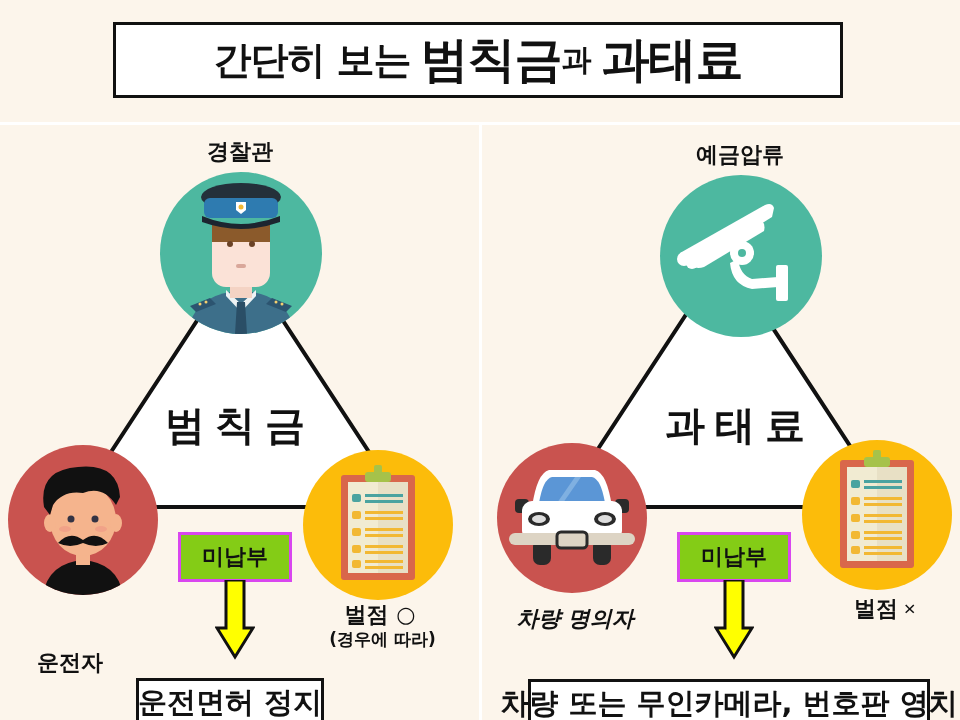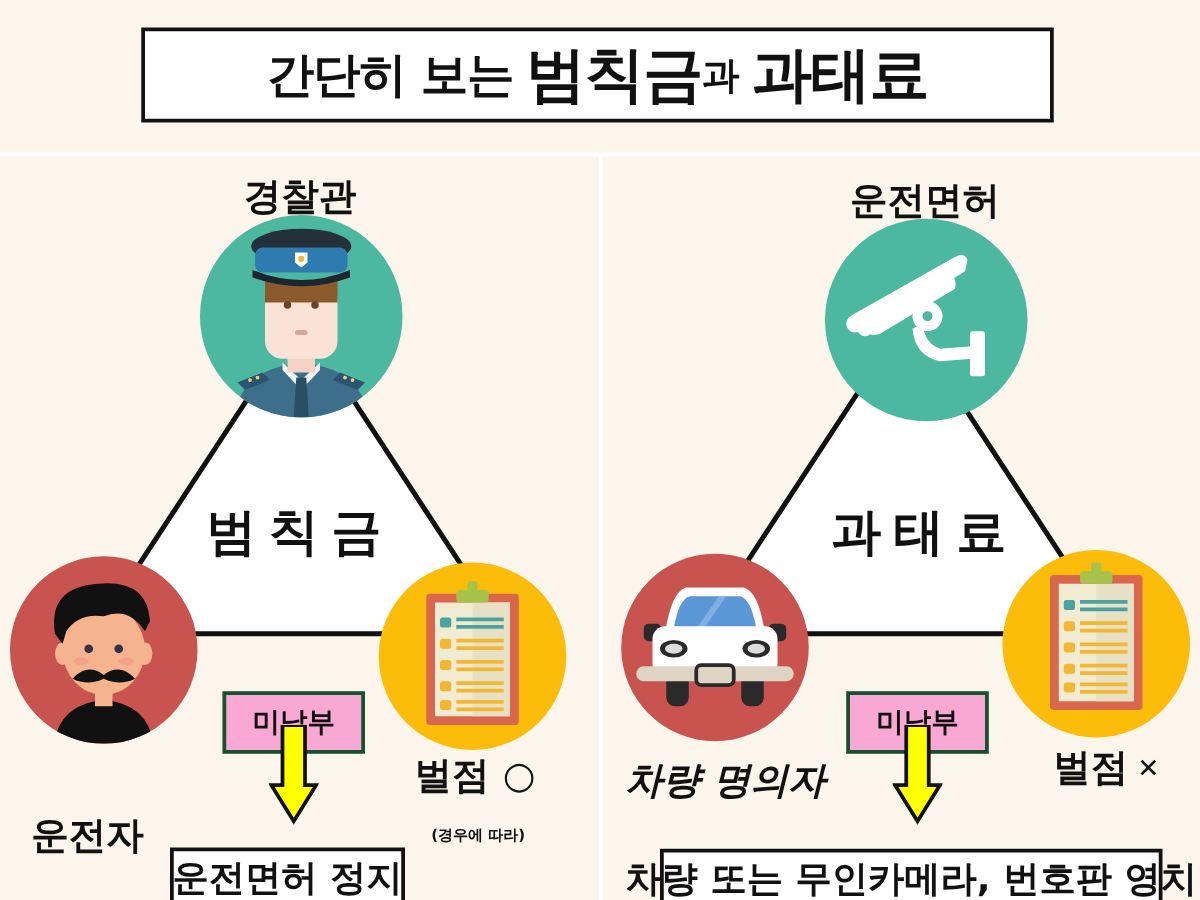--- a/index.html
+++ b/index.html
@@ -6,24 +6,24 @@
   html, body { width:960px; height:720px; overflow:hidden; }
   body { background:#fcf5eb; font-family:"DejaVu Sans", sans-serif; position:relative; color:#111; }
   .abs { position:absolute; }
   .hdiv { left:0; top:122px; width:960px; height:3px; background:#ffffff; }
   .vdiv { left:479px; top:125px; width:3px; height:595px; background:#ffffff; }
   .title-box { left:113px; top:22px; width:730px; height:76px; border:3px solid #111; background:#fff; }
   .title { left:113px; top:22px; width:730px; height:76px; display:flex; align-items:center; justify-content:center; gap:10px; font-weight:bold; color:#111; }
   .title .small { font-size:38px; letter-spacing:-1px; }
   .title .big { font-size:48px; letter-spacing:-1px; }
   .title .tiny { font-size:30px; margin-left:-10px; }
-  .label { font-weight:bold; font-size:30px; text-align:center; white-space:nowrap; }
+  .label { font-weight:bold; font-size:22px; text-align:center; white-space:nowrap; }
   .tri-text { font-weight:bold; font-size:40px; letter-spacing:10px; text-align:center; }
   .circle { border-radius:50%; overflow:hidden; }
-  .no-pay { background:#f9a8d4; border:3px solid #14532d; font-weight:bold; font-size:22px; display:flex; align-items:center; justify-content:center;margin-top:21px; }
+  .no-pay { background:#84cc16; border:3px solid #d946ef; font-weight:bold; font-size:22px; display:flex; align-items:center; justify-content:center; }
   .result { background:#fff; border:3px solid #111; font-weight:bold; font-size:29px; display:flex; align-items:center; justify-content:center; white-space:nowrap;margin-top:16px; }
   svg { display:block; }
 </style>
 </head>
 <body>
 
 <div class="abs hdiv"></div>
 <div class="abs vdiv"></div>
 
 <div class="abs title-box"></div>
@@ -105,40 +105,40 @@
         <rect x="49" y="95" width="9" height="8" rx="2"></rect>
           <rect x="62" y="95" width="38" height="3"></rect>
           <rect x="62" y="101" width="38" height="3"></rect>
         <rect x="49" y="110" width="9" height="8" rx="2"></rect>
           <rect x="62" y="110" width="38" height="3"></rect>
           <rect x="62" y="116" width="38" height="3"></rect>
       </g>
     </svg>
   </div>
   <div class="abs label" style="left:320px;top:600px;width:120px;">벌점 ○</div>
-  <div class="abs label" style="left:315px;top:660px;width:135px;font-size:12px;">(경우에 따라)</div>
+  <div class="abs label" style="left:315px;top:628px;width:135px;font-size:17px;">(경우에 따라)</div>
 
   <div class="abs no-pay" style="left:178px;top:532px;width:114px;height:50px;">
     <span>미납부</span>
   </div>
   <svg class="abs" style="left:215px;top:580px;" width="40" height="80">
     <polygon points="11,0 29,0 29,48 38,48 20,77 2,48 11,48" fill="#ffff00" stroke="#111" stroke-width="3" stroke-linejoin="miter"></polygon>
   </svg>
   <div class="abs result" style="left:136px;top:662px;width:188px;height:50px;">
     <span>운전면허 정지</span>
   </div>
 </div>
 
 <div>
   <svg class="abs" style="left:480px;top:0;" width="480" height="720">
     <polygon points="245,255 80,507 410,507" fill="#ffffff" stroke="#111" stroke-width="4" stroke-linejoin="miter"></polygon>
   </svg>
   <div class="abs tri-text" style="left:650px;top:398px;width:180px;">과태료</div>
 
-  <div class="abs label" style="left:665px;top:140px;width:150px;">운전면허</div>
+  <div class="abs label" style="left:665px;top:140px;width:150px;">예금압류</div>
 
   <div class="abs circle" style="left:660px;top:175px;width:162px;height:162px;background:#4db8a0;">
     <svg width="162" height="162" viewBox="0 0 162 162">
       <g fill="#ffffff">
         <path d="M20,78 L105,30 Q112,27 114,33 L112,42 L38,88 Q28,92 20,86Z"></path>
         <path d="M28,84 L100,44 Q106,48 104,56 L44,92 Q32,96 28,84Z"></path>
         <circle cx="24" cy="84" r="7"></circle>
         <circle cx="32" cy="88" r="6"></circle>
         <circle cx="82" cy="78" r="12"></circle>
         <path d="M78,84 Q80,100 92,104 L118,102 L118,112 L92,114 Q72,110 70,88Z"></path>

